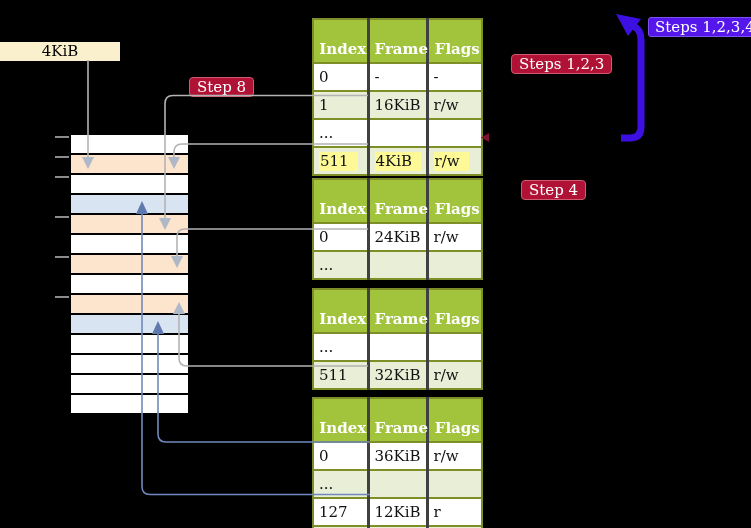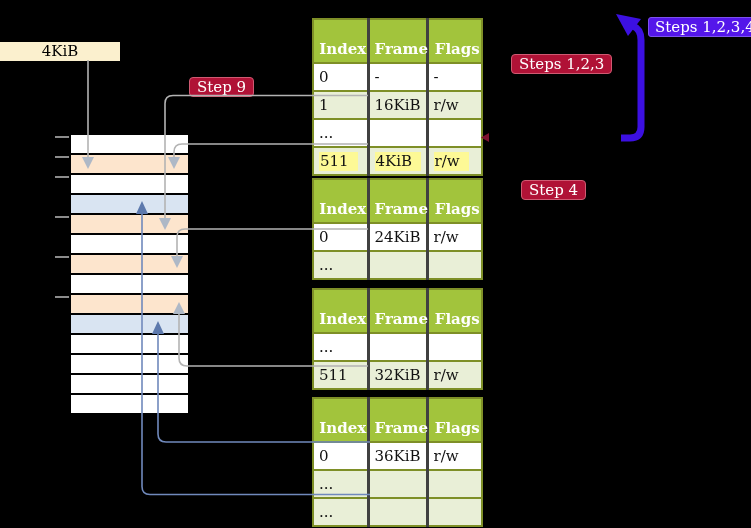--- a/index.html
+++ b/index.html
@@ -40,21 +40,21 @@
 
   
   svg.overlay{position:absolute;left:0;top:0;pointer-events:none;}
 </style>
 </head>
 <body>
 
 <div class="canvas">
 
   <div class="tag tag-cream">4KiB</div>
-  <div class="tag tag-red tag-step0">Step 9</div>
+  <div class="tag tag-red tag-step0">Step 8</div>
   <div class="tag tag-red tag-steps123">Steps 1,2,3</div>
   <div class="tag-purple">Steps 1,2,3,4</div>
   <div class="tag tag-red tag-step4">Step 4</div>
 
   <div class="memcol">
       <div class="mrow free"></div>
       <div class="mrow pagetable"></div>
       <div class="mrow free"></div>
       <div class="mrow mapped"></div>
       <div class="mrow pagetable"></div>
@@ -180,20 +180,25 @@
         <tr>
           <td><span>0</span></td>
           <td><span>36KiB</span></td>
           <td><span>r/w</span></td>
         </tr>
         <tr class="alt">
           <td><span>...</span></td>
           <td><span></span></td>
           <td><span></span></td>
         </tr>
+        <tr>
+          <td><span>127</span></td>
+          <td><span>12KiB</span></td>
+          <td><span>r</span></td>
+        </tr>
         <tr class="alt">
           <td><span>...</span></td>
           <td><span></span></td>
           <td><span></span></td>
         </tr>
       </tbody>
   </table>
 
   <svg class="overlay" width="751" height="528" viewBox="0 0 751 528">
 

